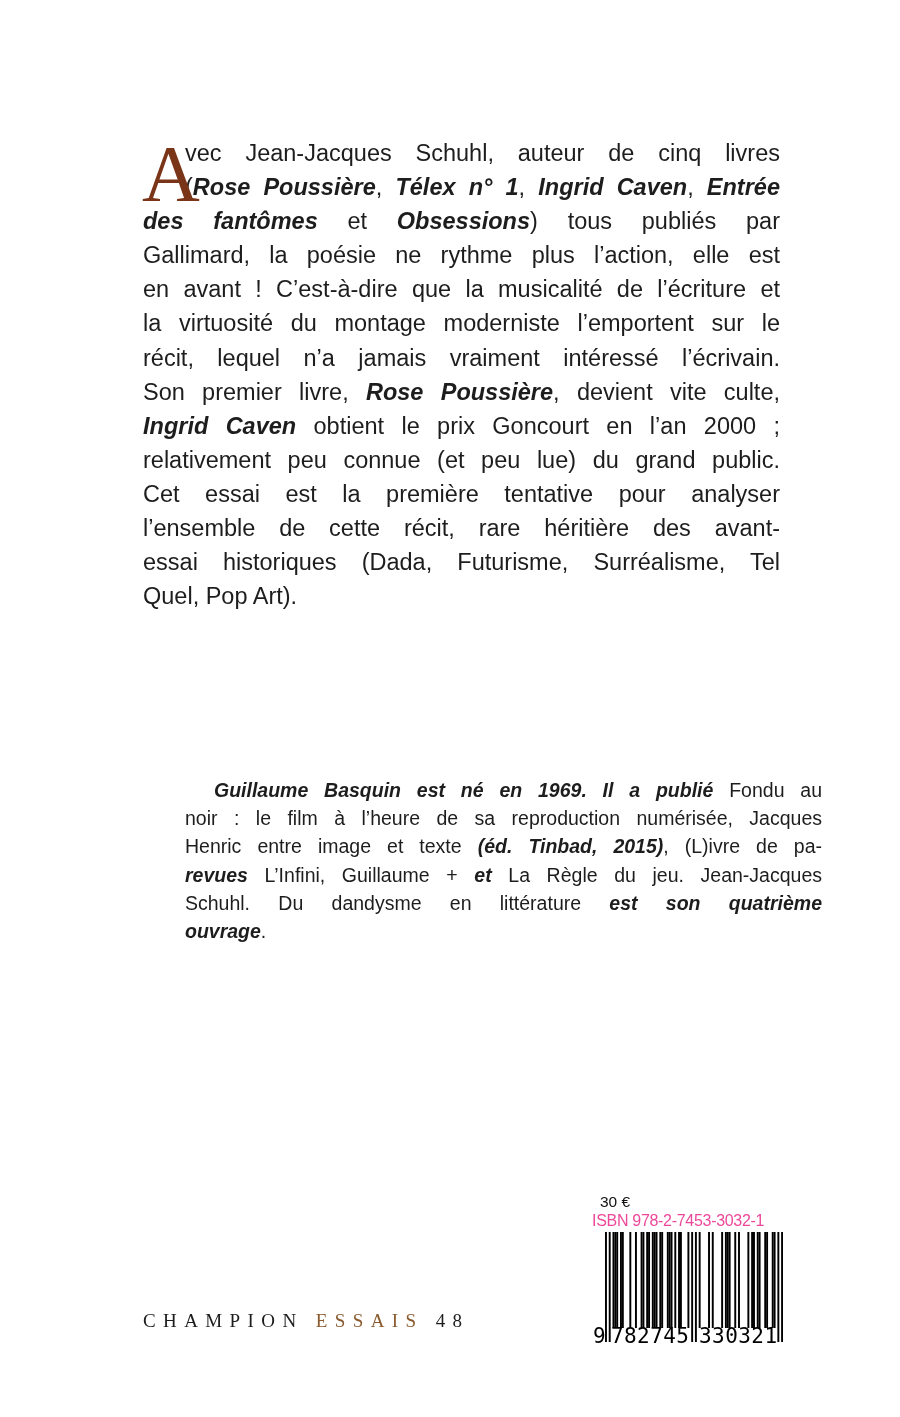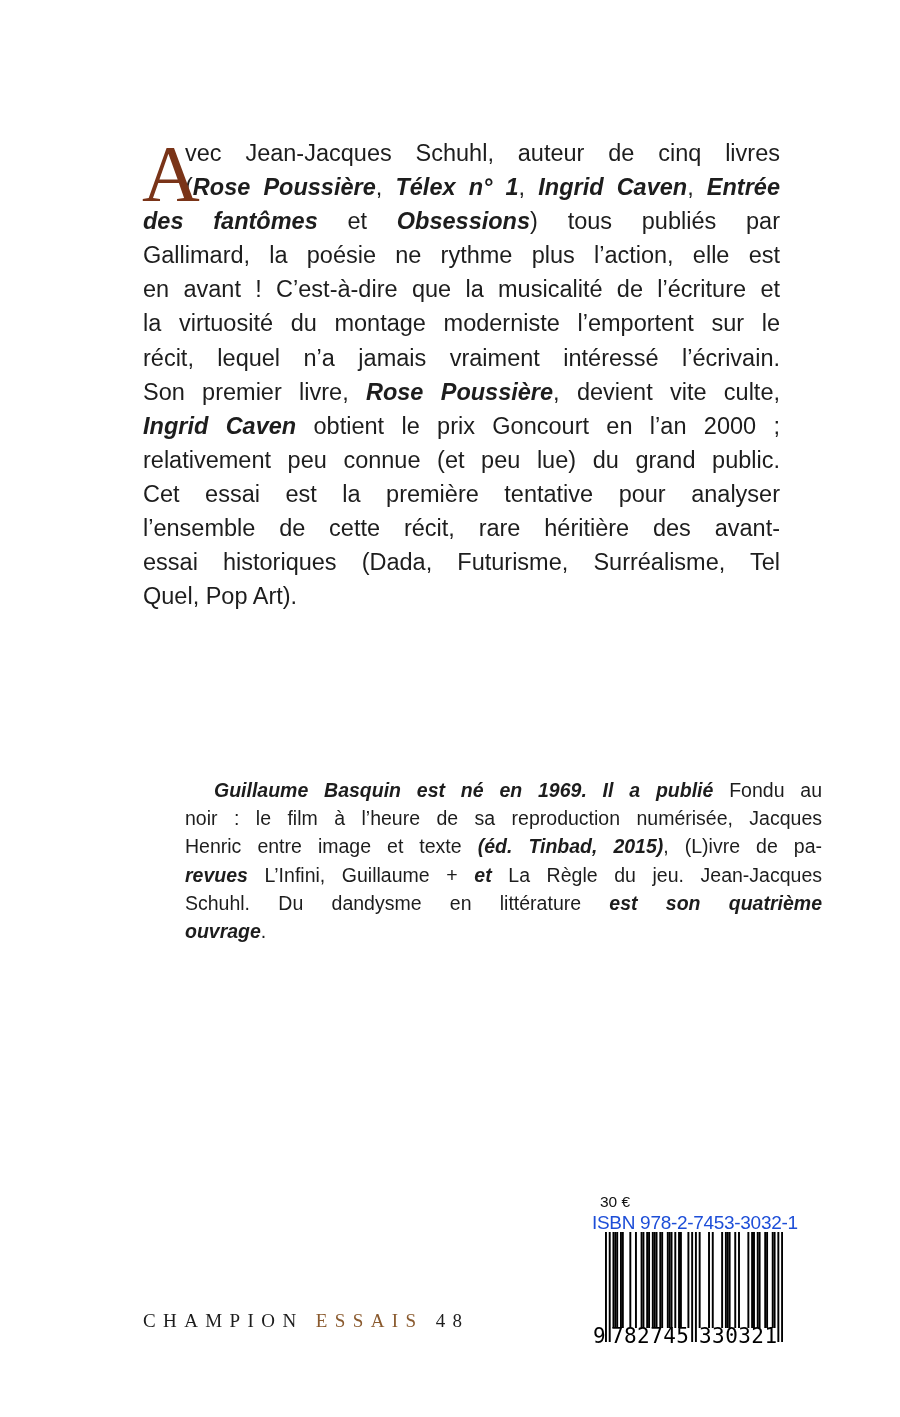--- a/index.html
+++ b/index.html
@@ -20,21 +20,21 @@
   .bio .line { height:28.2px; }
   .bio .first { padding-left:29px; }
 
   .series { position:absolute; left:143px; top:1310px; font-family:"Liberation Serif", serif;
     font-size:19px; letter-spacing:7.4px; color:#1d1d1d; white-space:nowrap; }
   .series .accent { color:#8a5a2e; }
 
   .price { position:absolute; left:600px; top:1193px; width:181px; text-align:left;
     font-family:"Liberation Sans", sans-serif; font-size:15.5px; color:#111; }
   .isbn { position:absolute; left:592px; top:1212px; width:190px; text-align:left;
-    font-family:"Liberation Sans", sans-serif; font-size:19px; color:#1d4ed8; letter-spacing:-0.3px; white-space:nowrap; }
+    font-family:"Liberation Sans", sans-serif; font-size:16px; color:#ec4899; letter-spacing:-0.3px; white-space:nowrap; }
   .barcode { position:absolute; left:593px; top:1232px; width:190px; height:112px; }
 </style>
 </head>
 <body>
 
 <div class="page">
 
   <div class="blurb">
     <span class="dropcap">A</span>
     <div id="blurb-lines">

